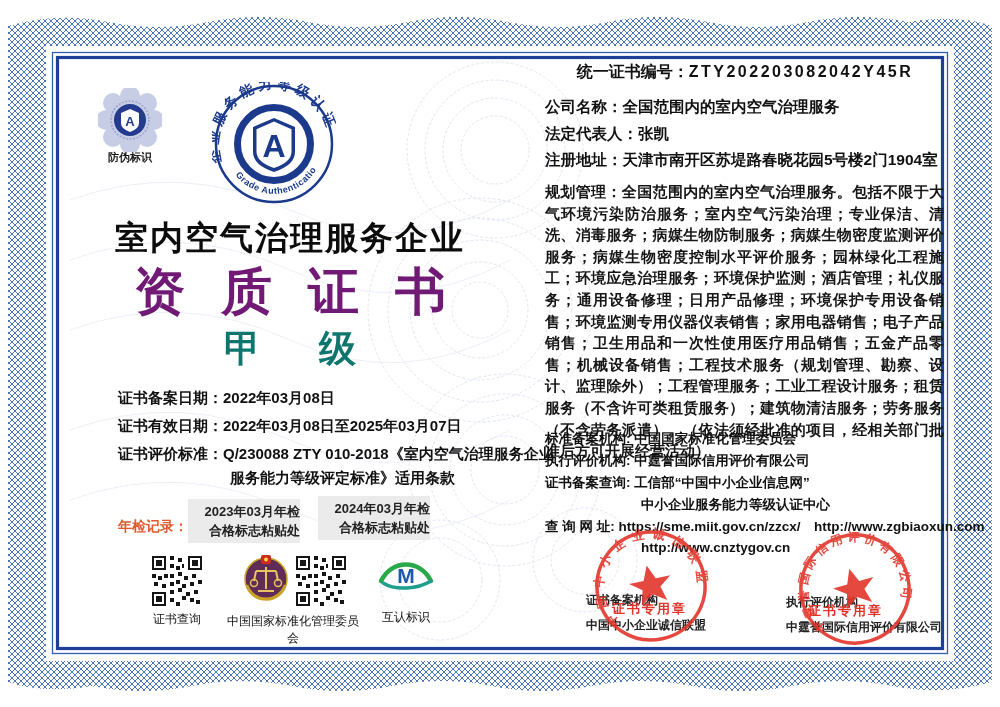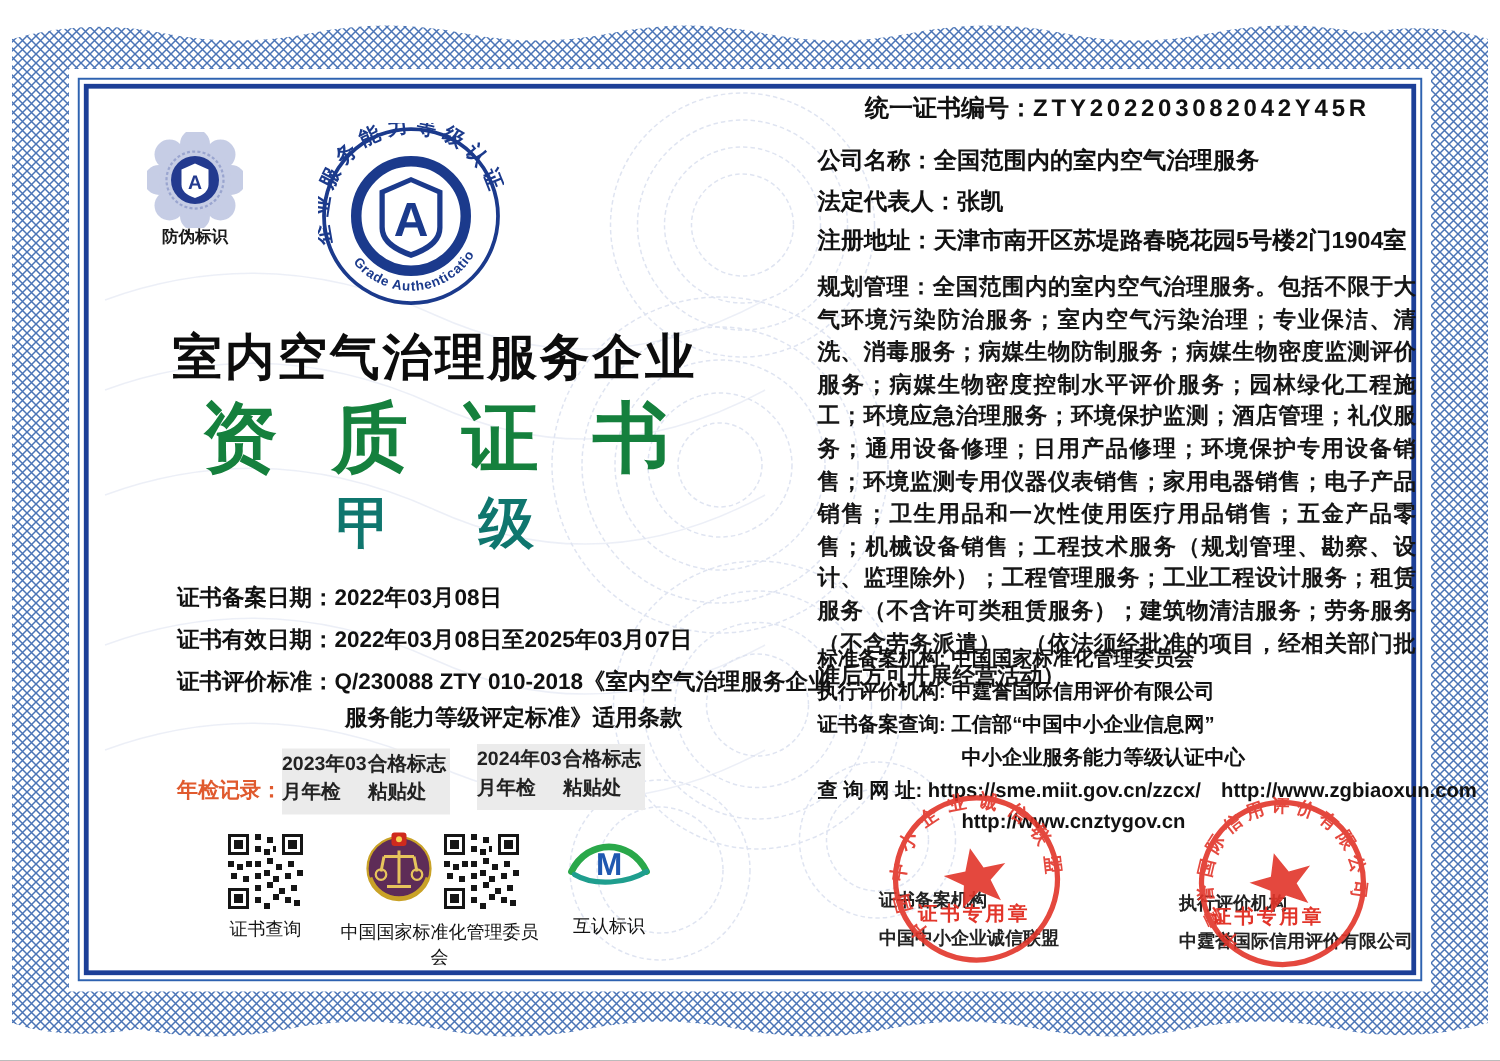--- a/index.html
+++ b/index.html
@@ -11,27 +11,27 @@
   svg{display:block;}
   
   .certno{left:545px;top:62px;width:400px;text-align:center;font-size:16px;font-weight:bold;color:#111;}
   .certno .num{letter-spacing:2.5px;}
   .inforow{left:545px;width:400px;font-size:15.5px;font-weight:bold;color:#111;white-space:nowrap;}
   .scope{left:545px;top:181px;width:399px;font-size:15px;font-weight:bold;color:#161616;
          line-height:21.6px;text-align:justify;text-justify:inter-character;}
   .agrow{left:545px;width:410px;font-size:13.5px;font-weight:bold;color:#111;white-space:nowrap;}
   .agrow .ind{display:inline-block;width:96px;}
   .title1{left:68px;top:216px;width:444px;text-align:center;font-size:33px;font-weight:bold;color:#0c0c0c;letter-spacing:2px;}
-  .title2{left:68px;top:258px;width:444px;text-align:center;font-size:51px;font-weight:bold;color:#15803d;letter-spacing:36px;padding-left:36px;box-sizing:border-box;}
+  .title2{left:68px;top:258px;width:444px;text-align:center;font-size:51px;font-weight:bold;color:#701a75;letter-spacing:36px;padding-left:36px;box-sizing:border-box;}
   .title3{left:68px;top:324px;width:444px;text-align:center;font-size:37px;font-weight:bold;letter-spacing:58px;padding-left:58px;box-sizing:border-box;}
   .recrow{left:118px;width:420px;font-size:15px;font-weight:bold;color:#111;white-space:nowrap;}
   .rec-cont{left:230px;}
   .annual-title{left:118px;top:490px;font-size:14px;font-weight:bold;margin-top:28px;}
   .annual-box{width:112px;height:44px;background:#ebebeb;color:#222;font-size:13px;font-weight:bold;
-              line-height:19px;text-align:left;display:flex;justify-content:center;}
+              line-height:19px;text-align:right;display:flex;flex-direction:column;justify-content:center;}
   .logolabel{font-size:12px;font-weight:normal;color:#111;text-align:center;}
   .sealtext{font-size:12px;font-weight:bold;color:#222;white-space:nowrap;z-index:1;}
   .sealchop{font-size:13px;font-weight:bold;letter-spacing:2px;white-space:nowrap;z-index:1;}
   .stamp{z-index:2;opacity:.9;}
   .badge-label{font-size:11px;font-weight:bold;color:#1a1a1a;text-align:center;}
 </style>
 </head>
 <body>
 
 <div class="page">

